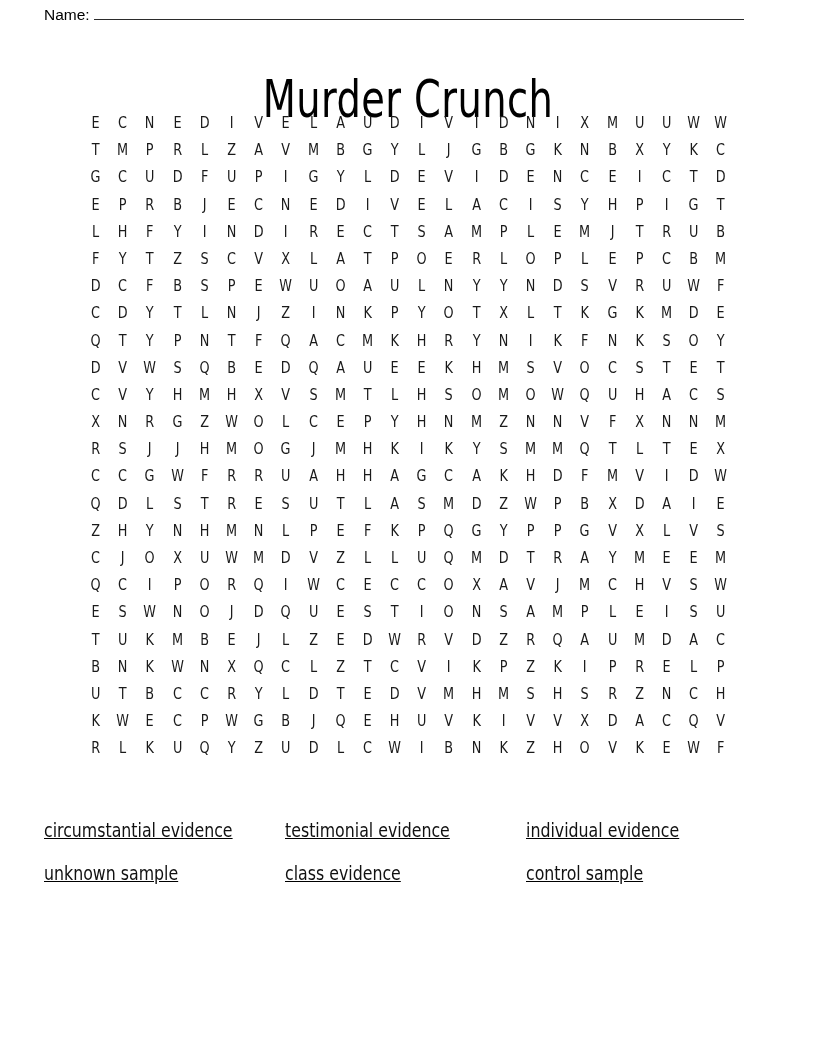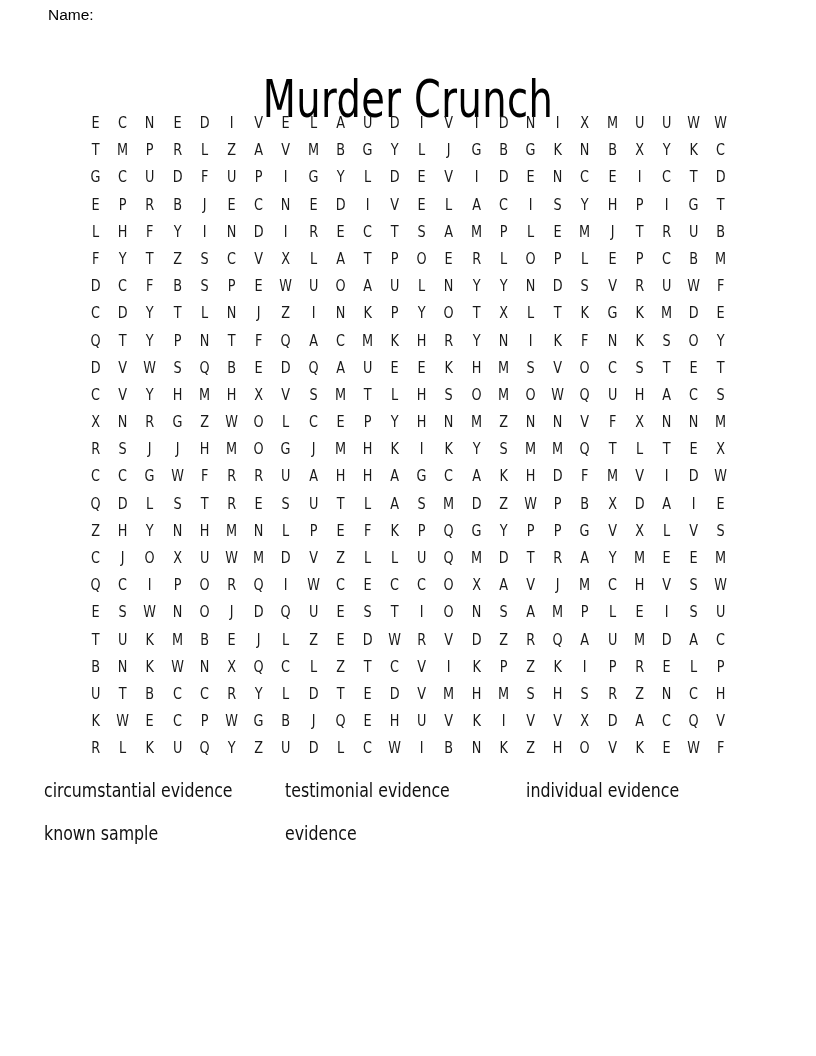--- a/index.html
+++ b/index.html
@@ -20,21 +20,20 @@
 
   
   .name-row {
     position: absolute;
     left: 44px;
     top: 0px;
     width: 700px;
     height: 26px;
     display: flex;
     align-items: baseline;
-    flex-direction: column;
   }
   .name-label {
     font-family: "Liberation Sans", sans-serif;
     font-size: 15.5px;
     line-height: 20px;
     white-space: nowrap;
     padding-top: 5px;
   }
   .name-rule {
     flex: 1 1 auto;
@@ -80,22 +79,23 @@
     font-size: 15.5px;
     line-height: 27.2px;
     color: #1a1a1a;
     transform: scaleX(0.92);
   }
 
   
   .wordlist {
     position: absolute;
     left: 44px;
-    top: 778px;
+    top: 818px;
     width: 730px;
+    text-decoration: underline;
   }
   .word-row {
     display: flex;
     height: 42.6px;
     align-items: flex-start;
   }
   .word-cell {
     flex: 0 0 241px;
     font-family: "DejaVu Sans Condensed", "Liberation Sans Narrow", "Liberation Sans", sans-serif;
     font-size: 19.5px;
@@ -744,17 +744,17 @@
     </div>
   </div>
 
 <div class="wordlist">
     <div class="word-row">
       <span class="word-cell">circumstantial evidence</span>
       <span class="word-cell">testimonial evidence</span>
       <span class="word-cell">individual evidence</span>
     </div>
     <div class="word-row">
-      <span class="word-cell">known sample</span>
-      <span class="word-cell">evidence</span>
-      <span class="word-cell empty"></span>
+      <span class="word-cell">unknown sample</span>
+      <span class="word-cell">class evidence</span>
+      <span class="word-cell">control sample</span>
     </div>
   </div>
 
 </body></html>

